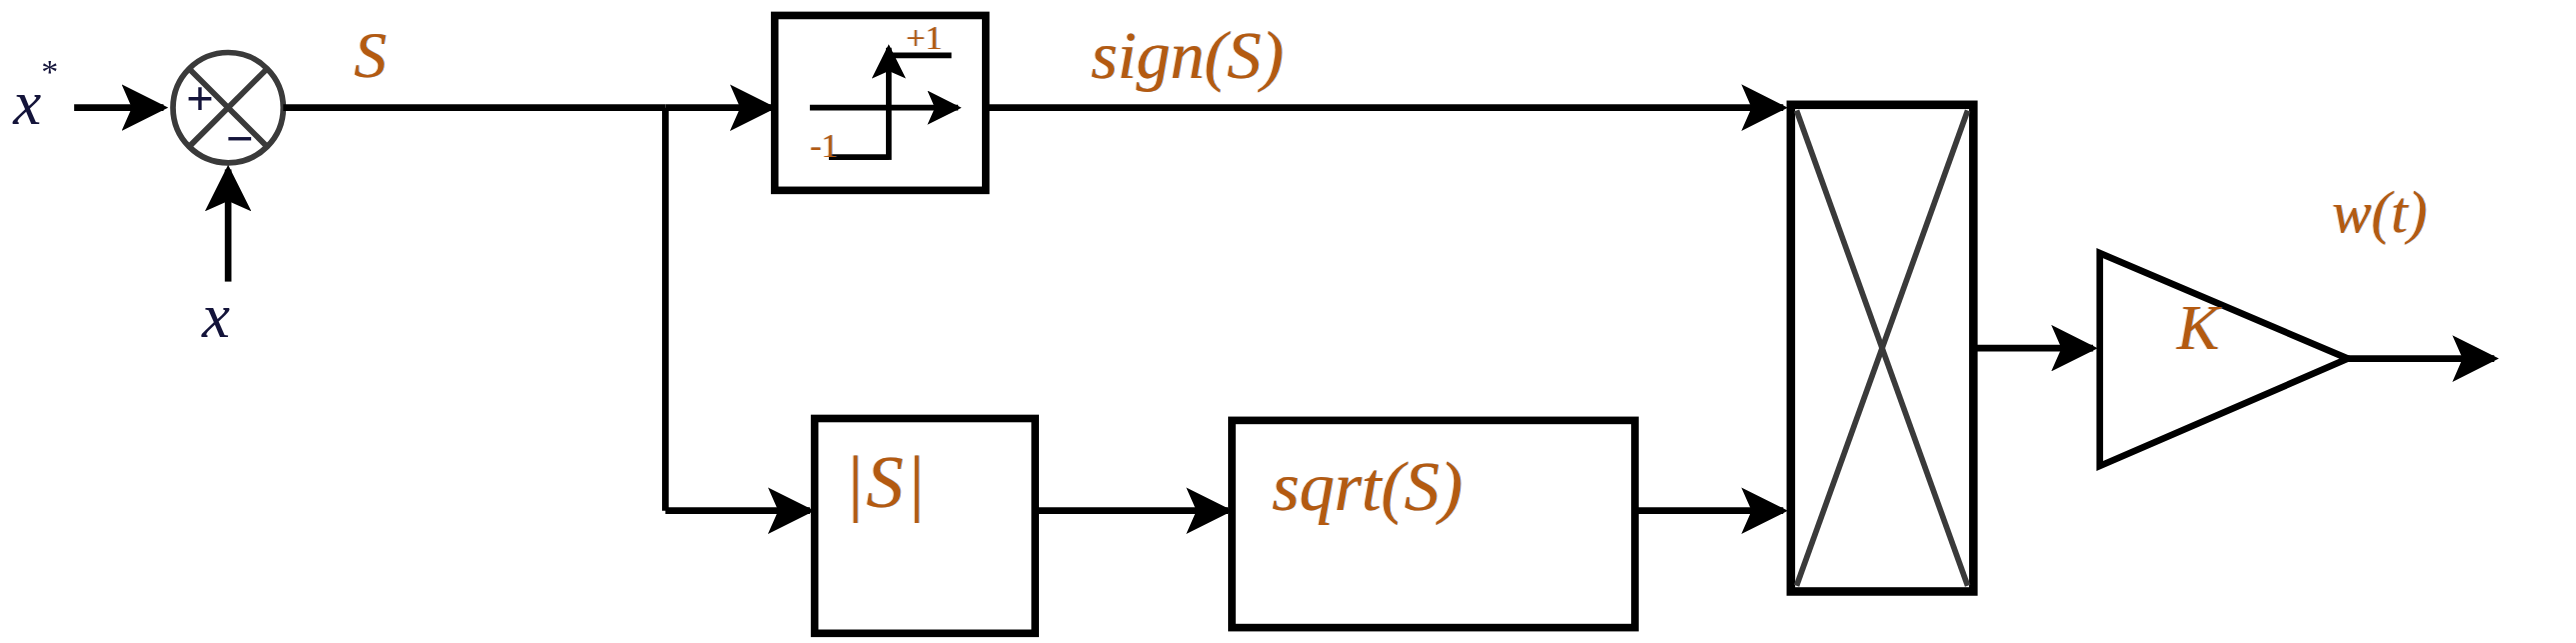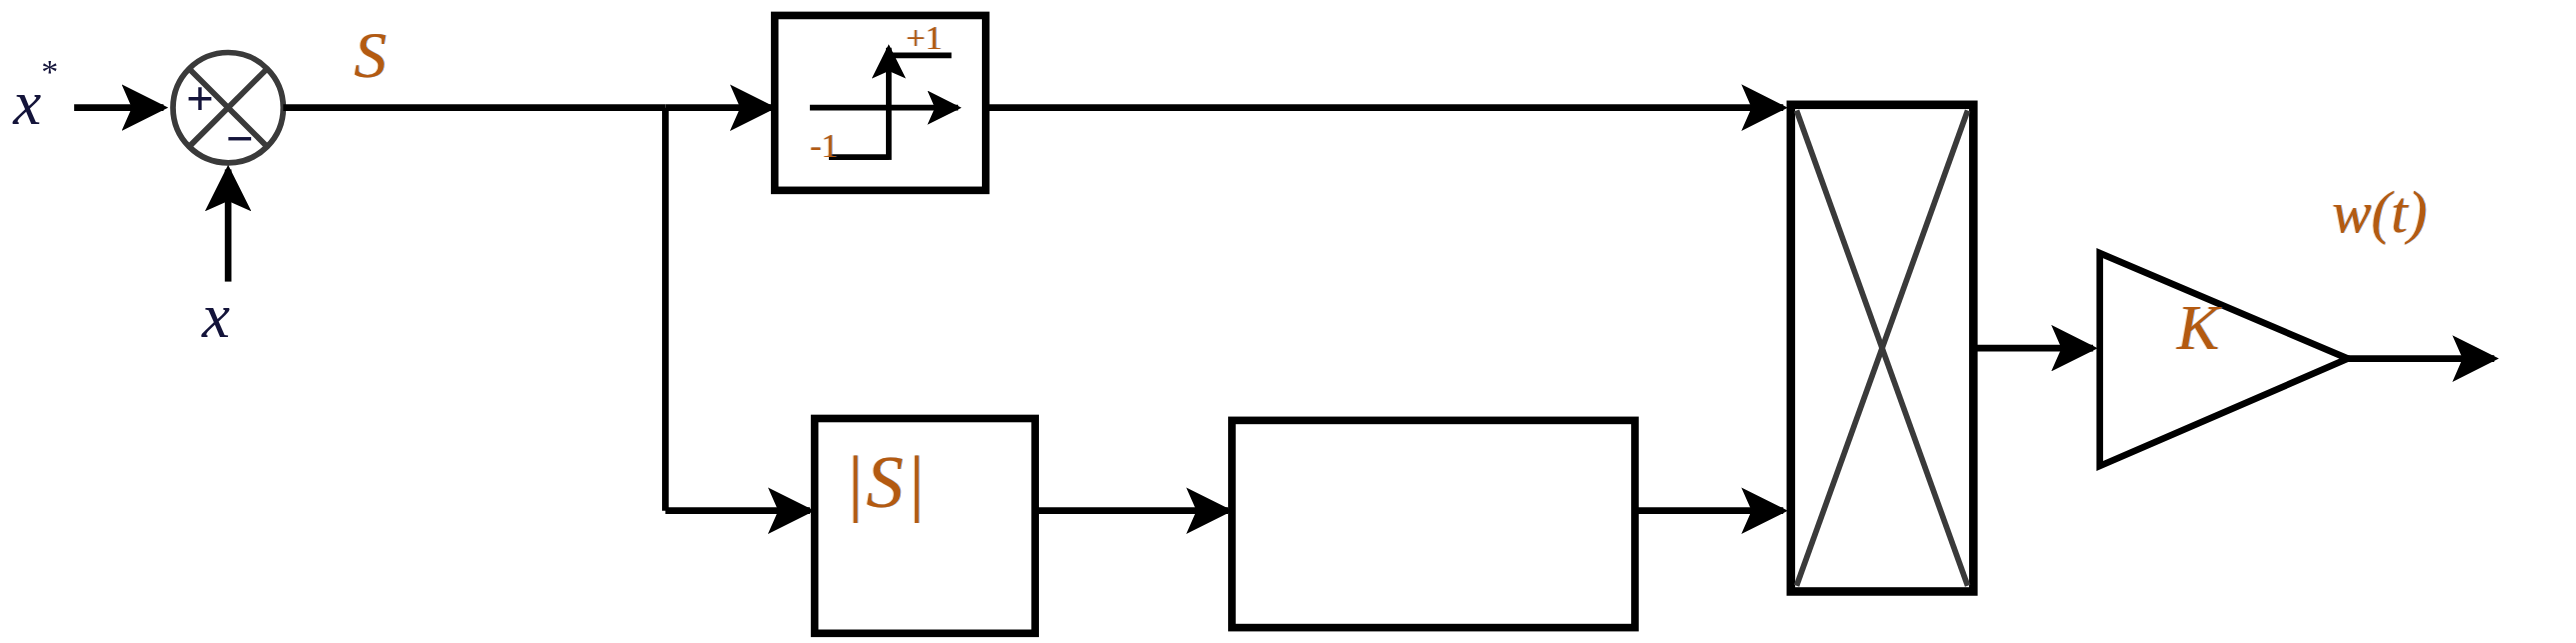--- a/index.html
+++ b/index.html
@@ -126,22 +126,24 @@
   <div class="lbl lbl-warm s-lbl">S</div>
 
   <div class="lbl lbl-dark plus-sign">+</div>
 
   <div class="lbl lbl-dark minus-sign">−</div>
 
   <div class="lbl lbl-warm plus-one">+1</div>
 
   <div class="lbl lbl-warm minus-one">-1</div>
 
+  <div class="lbl lbl-warm sign-s">sign(S)</div>
 
   <div class="lbl lbl-warm abs-s">|S|</div>
 
+  <div class="lbl lbl-warm sqrt-s">sqrt(S)</div>
 
   <div class="lbl lbl-warm k-lbl">K</div>
 
   <div class="lbl lbl-warm w-out">w(t)</div>
 
 </div>
 
 
 </body></html>

